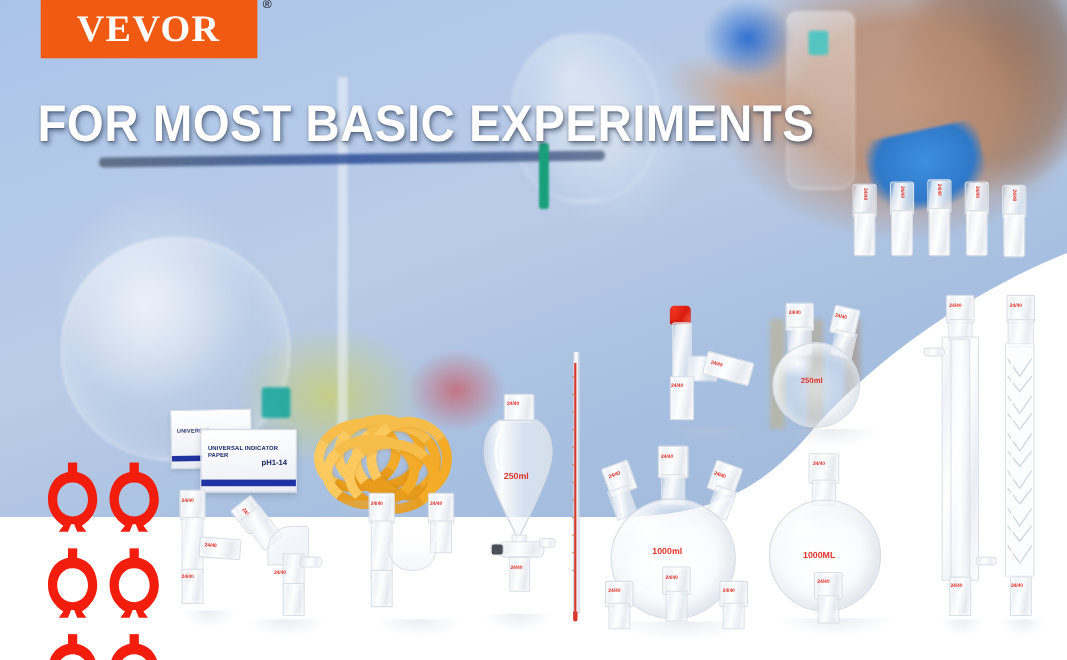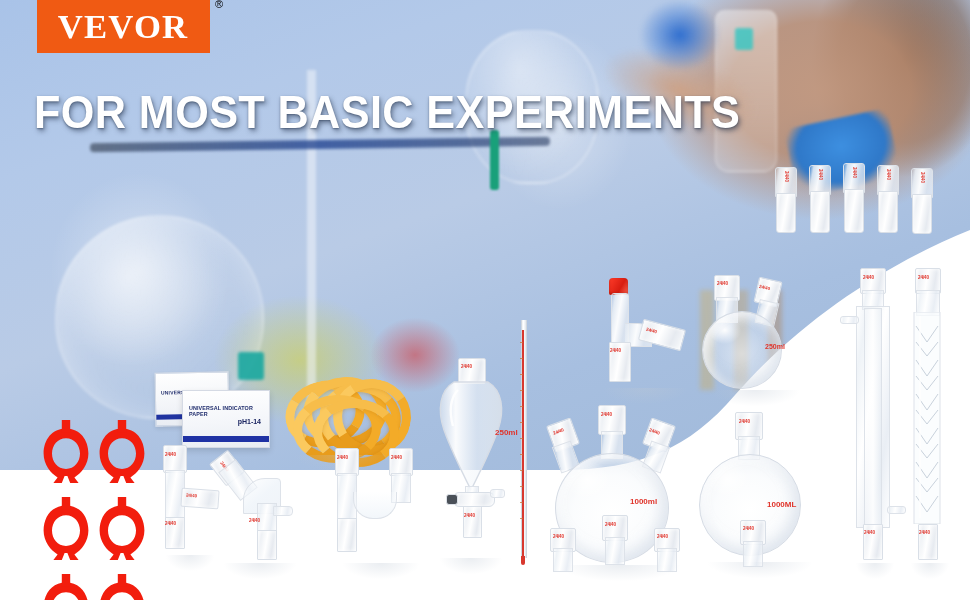--- a/index.html
+++ b/index.html
@@ -95,21 +95,21 @@
   }
 
   
   .white-curve{
     position:absolute;left:0;top:0;width:970px;height:600px;
     pointer-events:none;
   }
 
   
   .logo-box{
-    position:absolute;left:37px;top:0;width:173px;height:53px;
+    position:absolute;left:37px;top:0;width:197px;height:53px;
     background:#f05a13;
     display:flex;align-items:center;justify-content:center;
   }
   .logo-word{
     color:#ffffff;font-weight:bold;font-size:34px;letter-spacing:1.2px;
     font-family:"Liberation Serif", serif;
     transform:scaleX(1.02);
     position:relative;line-height:1;
   }
   .logo-reg{
@@ -197,21 +197,21 @@
   .tube{
     background:linear-gradient(100deg,rgba(255,255,255,.1) 0%,rgba(236,241,246,.85) 16%,rgba(255,255,255,.95) 42%,rgba(228,234,242,.8) 74%,rgba(252,253,254,.6) 100%);
     border:1px solid #dde2e9;
   }
   .jlabel{
     position:absolute;color:#e0342b;font-size:4.6px;font-weight:bold;
     letter-spacing:-0.1px;white-space:nowrap;
     transform-origin:center;
   }
   .vlabel{
-    position:absolute;color:#e0342b;font-size:8px;font-weight:bold;white-space:nowrap;margin-left:37px;
+    position:absolute;color:#e0342b;font-size:8px;font-weight:bold;white-space:nowrap;
   }
   .bulbflask{
     border:1.4px solid #d6dce5;border-radius:50%;
     background:
       radial-gradient(ellipse 30% 26% at 28% 24%, rgba(255,255,255,.95) 0%, rgba(255,255,255,0) 70%),
       radial-gradient(ellipse 58% 58% at 50% 55%, rgba(255,255,255,.55) 0%, rgba(242,246,250,.35) 60%, rgba(225,232,240,.5) 100%);
     box-shadow:inset -5px -6px 14px rgba(205,215,228,.55), inset 5px 5px 12px rgba(255,255,255,.85);
   }
   .reflection{
     position:absolute;bottom:-16px;left:10%;width:80%;height:16px;

